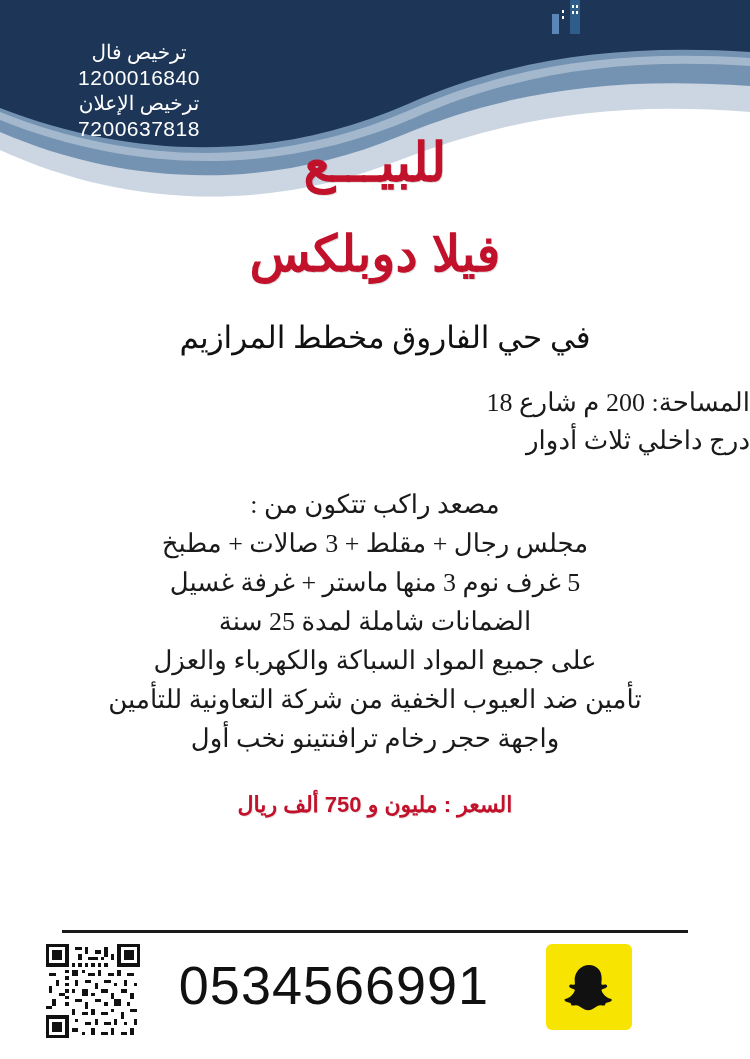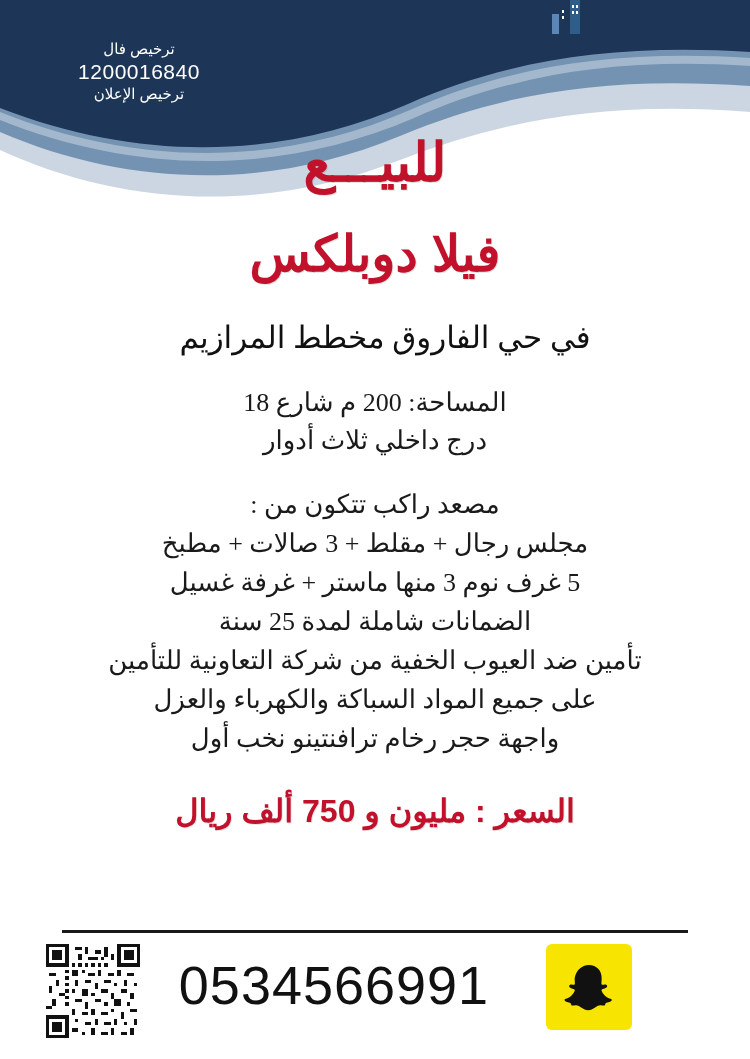--- a/index.html
+++ b/index.html
@@ -67,21 +67,21 @@
     left: 44px;
     width: 190px;
     text-align: center;
     color: #ffffff;
     font-family: "Liberation Sans", sans-serif;
     direction: rtl;
     z-index: 7;
     line-height: 1.25;
   }
   .license-label {
-    font-size: 15px;
+    font-size: 20px;
   }
   .license-number {
     font-size: 21px;
     letter-spacing: 0.5px;
   }
 
   
   .body-wrap {
     position: absolute;
     top: 128px;
@@ -121,37 +121,37 @@
     padding-left: 20px;
   }
 
   .specs {
     margin: 26px 0 0 0;
     color: #1a1a1a;
     font-family: "Liberation Serif", serif;
     font-size: 26px;
     line-height: 1.45;
   }
-  .specs .line { display: block; }
+  .specs .line { display: block; text-align: right; }
 
   .details {
     margin: 26px 0 0 0;
     color: #1a1a1a;
     font-family: "Liberation Serif", serif;
     font-size: 26px;
     line-height: 1.5;
   }
   .details .line { display: block; }
 
   .price {
     margin: 34px 0 0 0;
     color: #c2112b;
     font-family: "Liberation Sans", sans-serif;
     font-weight: bold;
-    font-size: 32px;
+    font-size: 22px;
     letter-spacing: 0px;
     text-shadow: 1px 1px 0 rgba(0,0,0,0.10);
   }
 
   
   .divider {
     position: absolute;
     left: 62px;
     right: 62px;
     top: 930px;
@@ -232,42 +232,43 @@
       <rect x="24" y="11" width="2" height="3" fill="#ffffff"></rect>
       <rect x="28" y="5" width="2" height="3" fill="#ffffff"></rect>
       <rect x="28" y="11" width="2" height="3" fill="#ffffff"></rect>
     </svg>
 
 
     <div class="license-box">
       <div class="license-label">ترخيص فال</div>
       <div class="license-number">1200016840</div>
       <div class="license-label">ترخيص الإعلان</div>
+      <div class="license-number">7200637818</div>
     </div>
   </div>
 
   <div class="body-wrap">
 
     <div class="headline-sale">للبيـــع</div>
     <div class="headline-type">فيلا دوبلكس</div>
 
     <div class="location">في حي الفاروق مخطط المرازيم</div>
 
     <div class="specs">
       <span class="line">المساحة: 200 م شارع 18</span>
       <span class="line">درج داخلي ثلاث أدوار</span>
     </div>
 
     <div class="details">
       <span class="line">مصعد راكب تتكون من :</span>
       <span class="line">مجلس رجال + مقلط + 3 صالات + مطبخ</span>
       <span class="line">5 غرف نوم 3 منها ماستر + غرفة غسيل</span>
       <span class="line">الضمانات شاملة لمدة 25 سنة</span>
+      <span class="line">على جميع المواد السباكة والكهرباء والعزل</span>
       <span class="line">تأمين ضد العيوب الخفية من شركة التعاونية للتأمين</span>
-      <span class="line">على جميع المواد السباكة والكهرباء والعزل</span>
       <span class="line">واجهة حجر رخام ترافنتينو نخب أول</span>
     </div>
 
     <div class="price">السعر : مليون و 750 ألف ريال</div>
   </div>
 
   <div class="divider"></div>
 
   <div class="footer">
 

